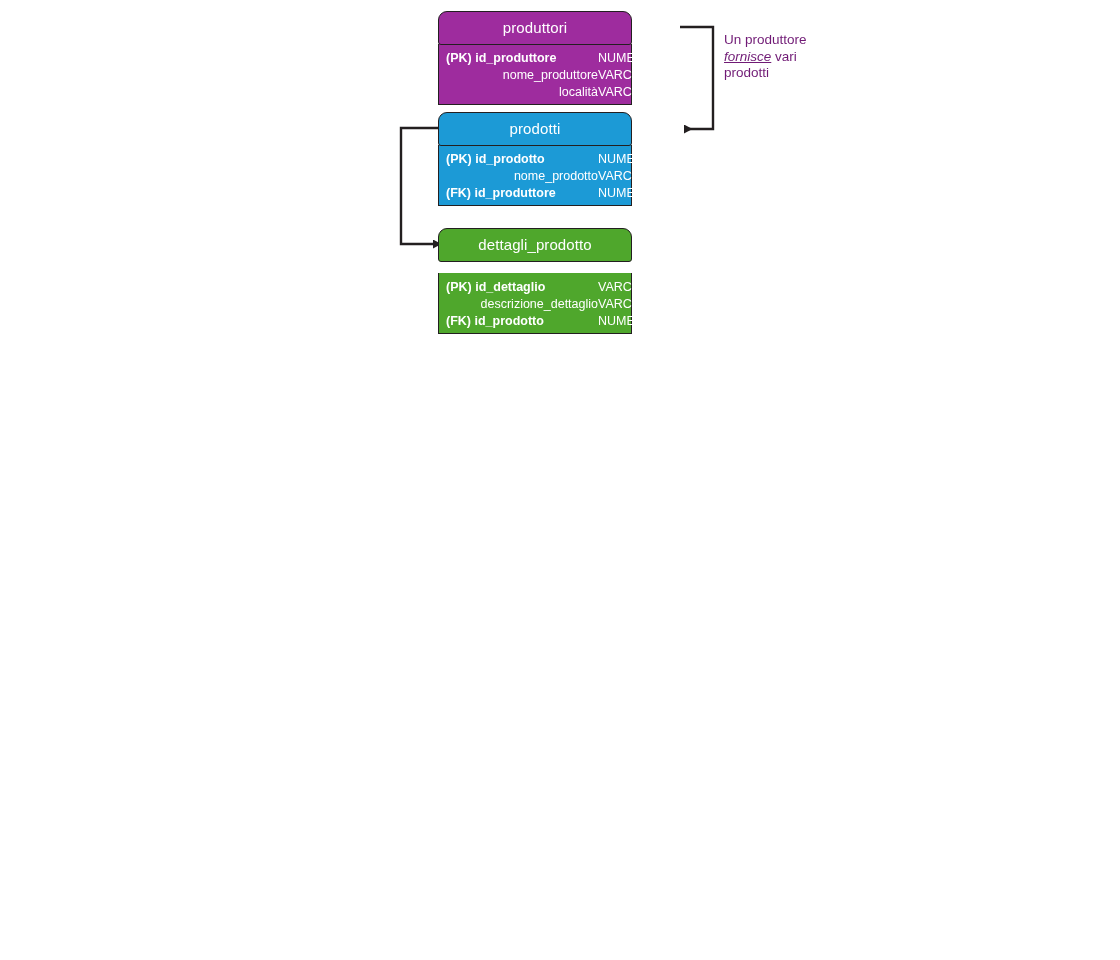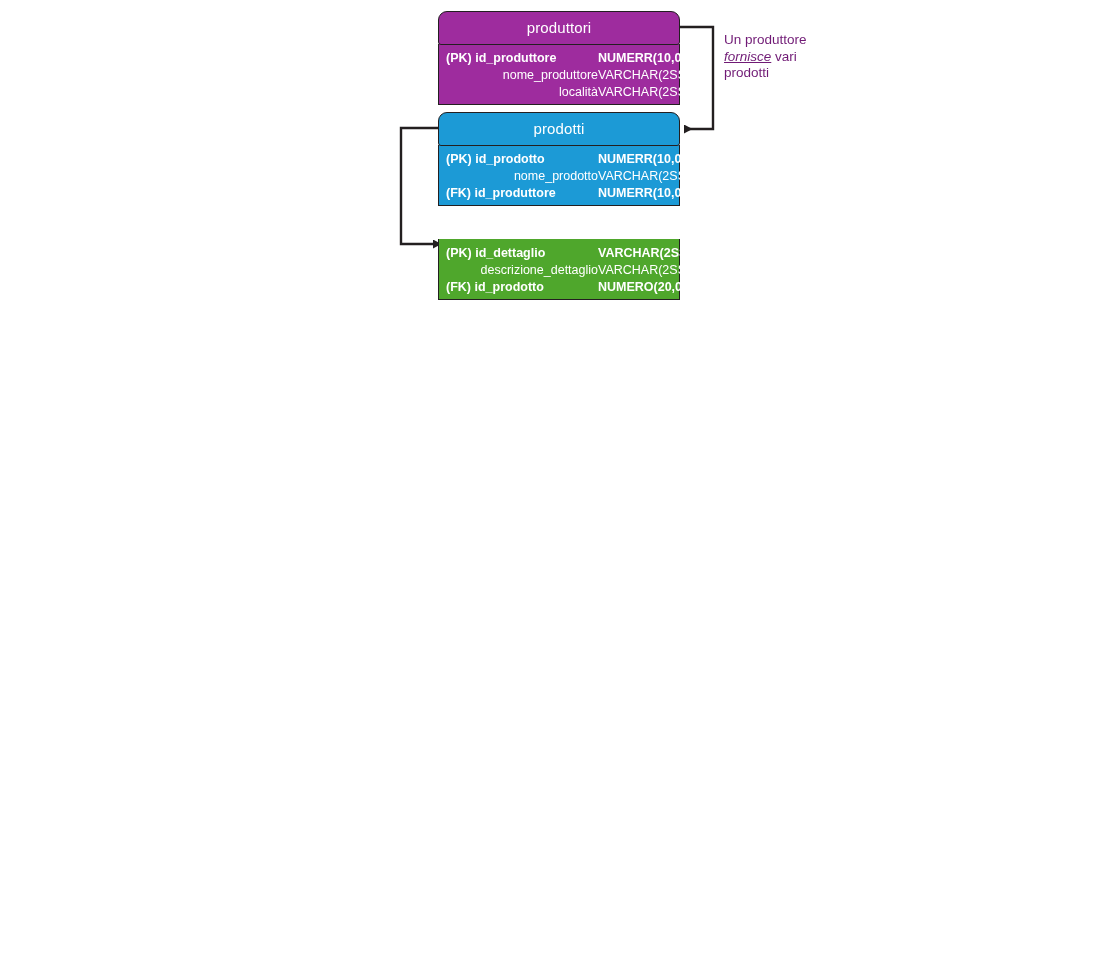--- a/index.html
+++ b/index.html
@@ -21,21 +21,21 @@
     position: absolute;
     left: 0;
     top: 0;
     width: 1120px;
     height: 960px;
   }
 
   
   .entity {
     position: absolute;
-    width: 242px;
+    width: 194px;
     box-sizing: border-box;
   }
 
   .entity-header {
     box-sizing: border-box;
     height: 34px;
     line-height: 32px;
     text-align: center;
     color: #ffffff;
     font-size: 15px;
@@ -72,21 +72,21 @@
   .field-name.plain {
     text-align: right;
     font-weight: normal;
   }
   .field-name.key {
     font-weight: bold;
   }
   .field-type {
     flex: 0 0 auto;
     text-align: right;
-    font-weight: bold;
+    font-weight: normal;
   }
   .field-row.plain .field-type {
     font-weight: normal;
   }
 
   
   .e-purple .entity-header { background: #9E2C9E; }
   .e-purple .entity-body   { background: #9E2C9E; }
   .e-blue   .entity-header { background: #1C9AD6; }
   .e-blue   .entity-body   { background: #1C9AD6; }
@@ -190,20 +190,21 @@
 
       <div class="field-row key">
         <span class="field-name key"><span>(FK)</span>&nbsp;<span>id_produttore</span></span>
         <span class="field-type">NUMERR(10,0)</span>
       </div>
 
     </div>
   </div>
 
   <div class="entity e-green" id="entity-dettagli">
+    <div class="entity-header">dettagli_prodotto</div>
     <div class="entity-body">
 
       <div class="field-row key">
         <span class="field-name key"><span>(PK)</span>&nbsp;<span>id_dettaglio</span></span>
         <span class="field-type">VARCHAR(2SS)</span>
       </div>
 
       <div class="field-row plain">
         <span class="field-name plain">descrizione_dettaglio</span>
         <span class="field-type">VARCHAR(2SS)</span>

